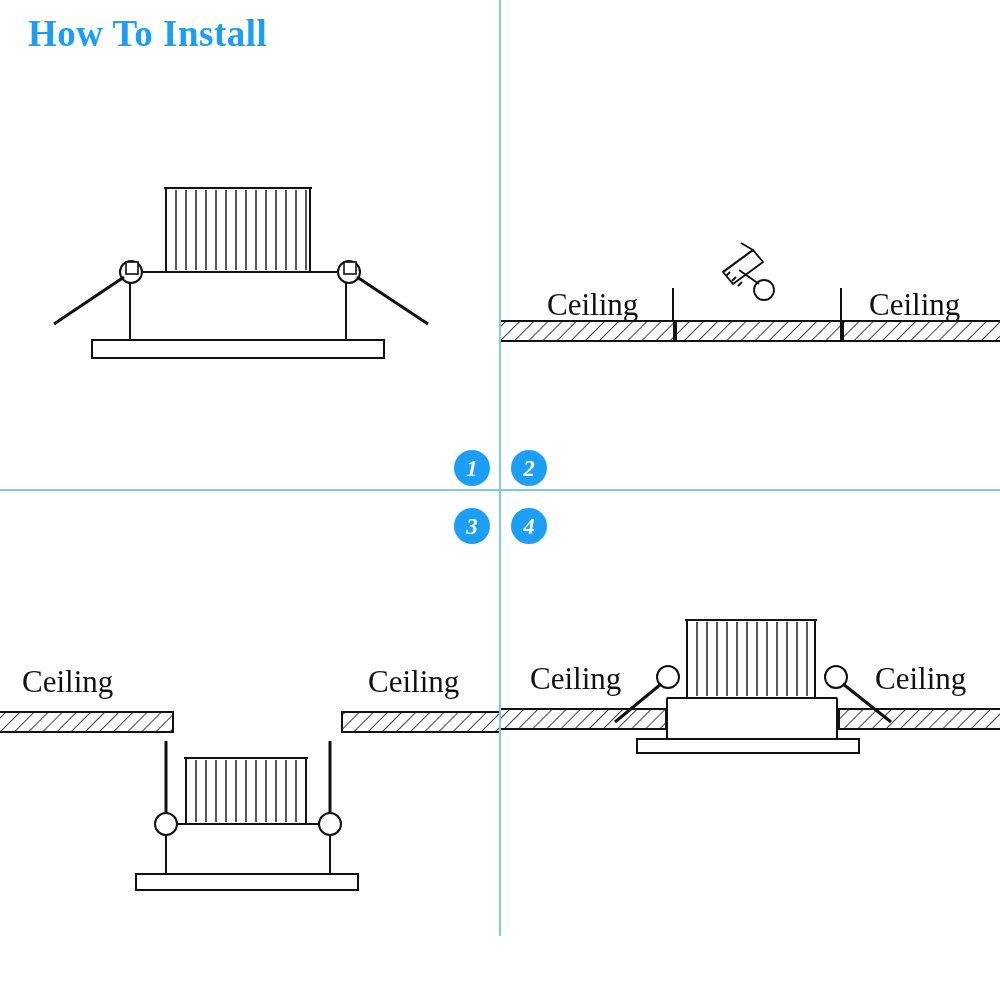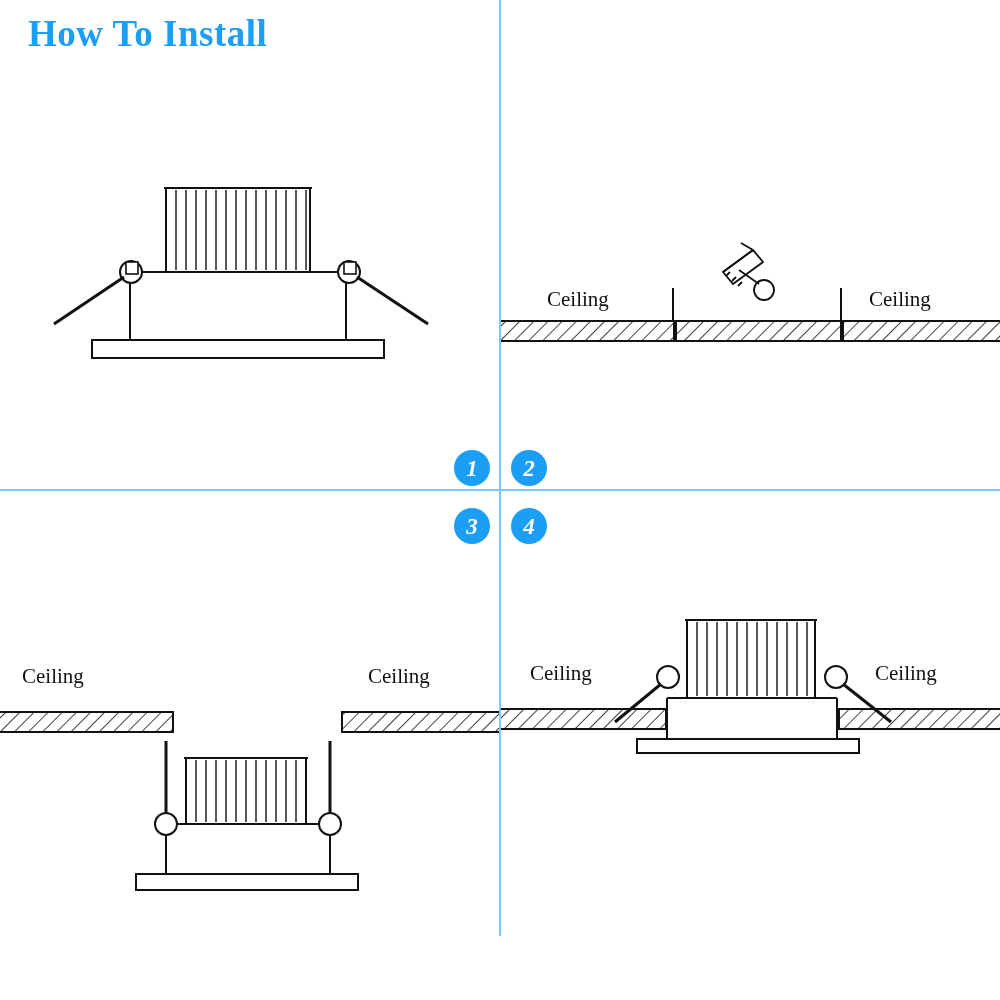--- a/index.html
+++ b/index.html
@@ -67,21 +67,21 @@
   #panel-1 { left: 0;    top: 0;    width: 499px; height: 489px; }
   #panel-2 { left: 501px; top: 0;   width: 499px; height: 489px; }
   #panel-3 { left: 0;    top: 491px; width: 499px; height: 509px; }
   #panel-4 { left: 501px; top: 491px; width: 499px; height: 509px; }
 
   .panel svg { display: block; }
 
   .lbl {
     position: absolute;
     font-family: "Liberation Serif", serif;
-    font-size: 21px;
+    font-size: 31px;
     color: #111111;
     white-space: nowrap;
   }
 </style>
 </head>
 <body>
 
 <div id="page">
 
   <div class="title">How To Install</div>

